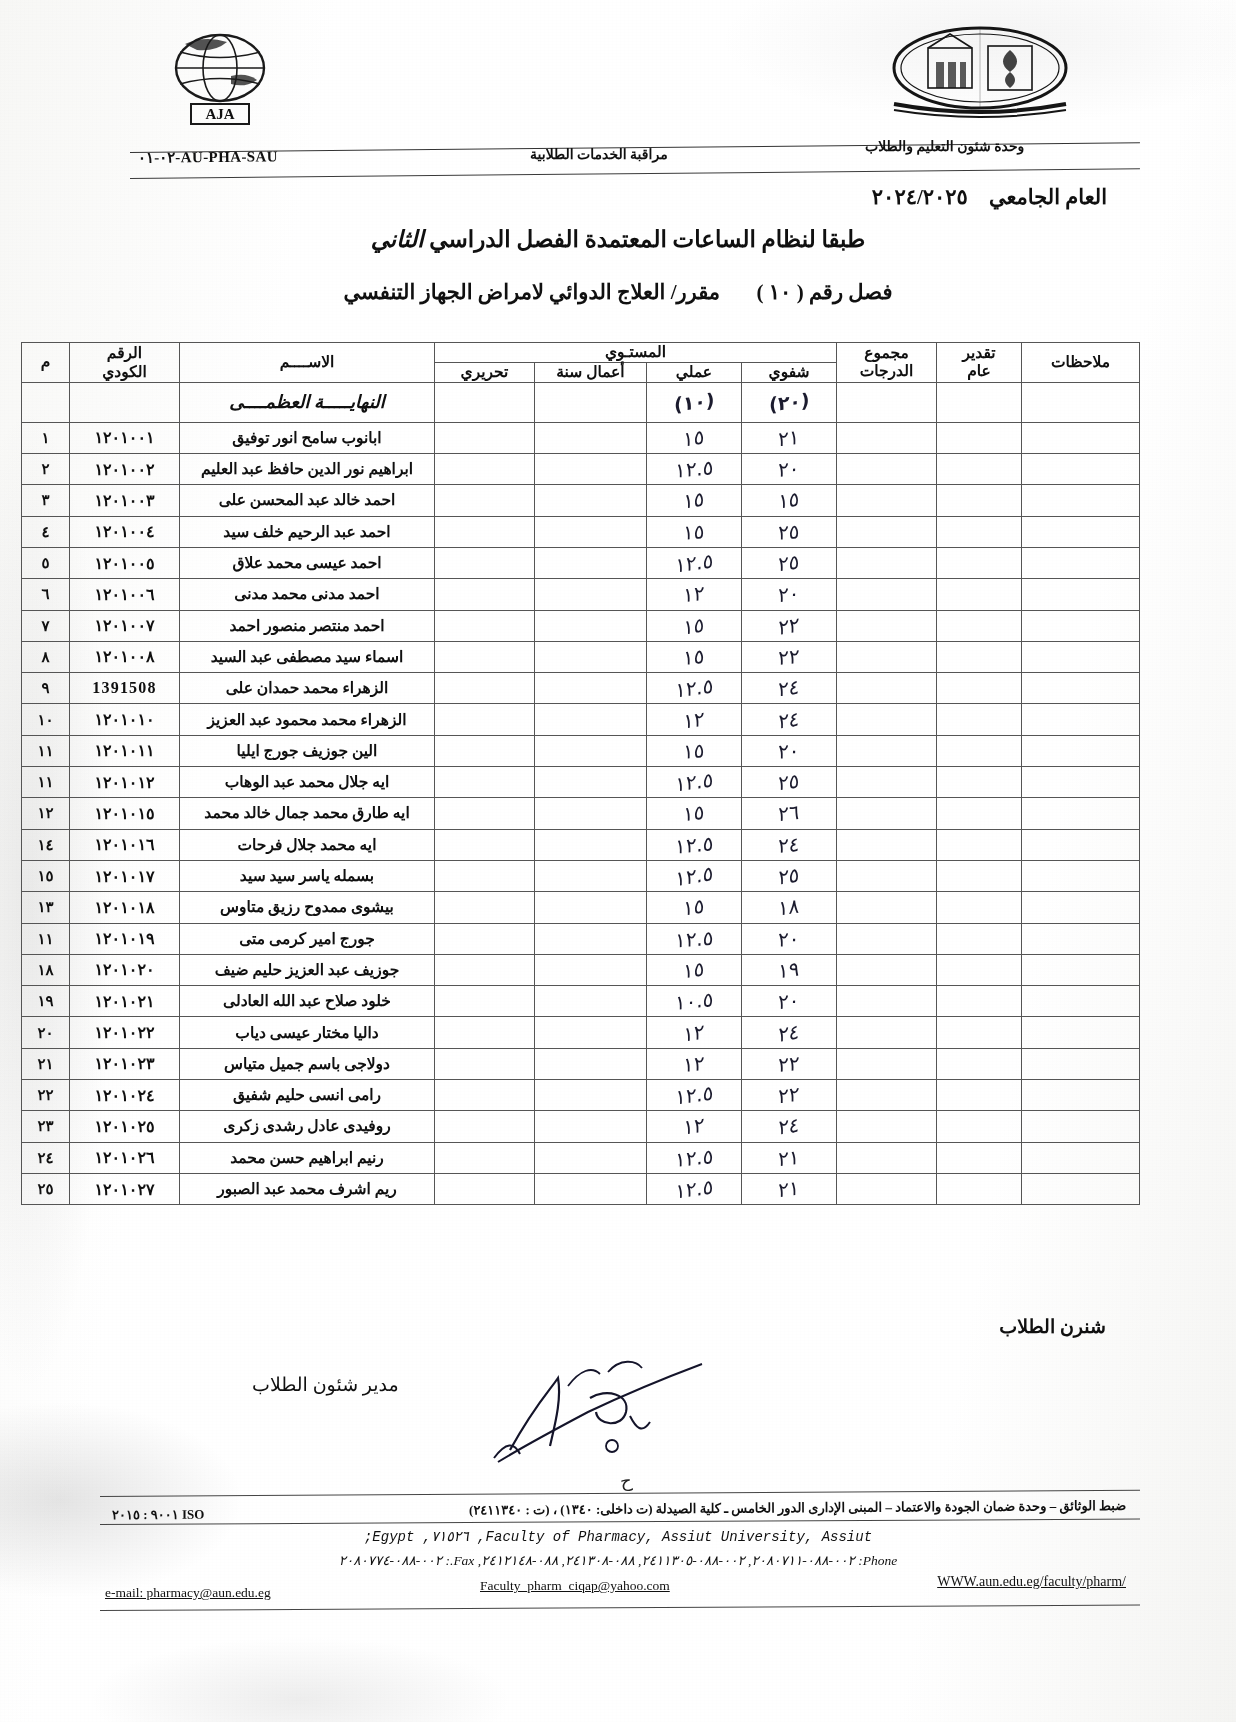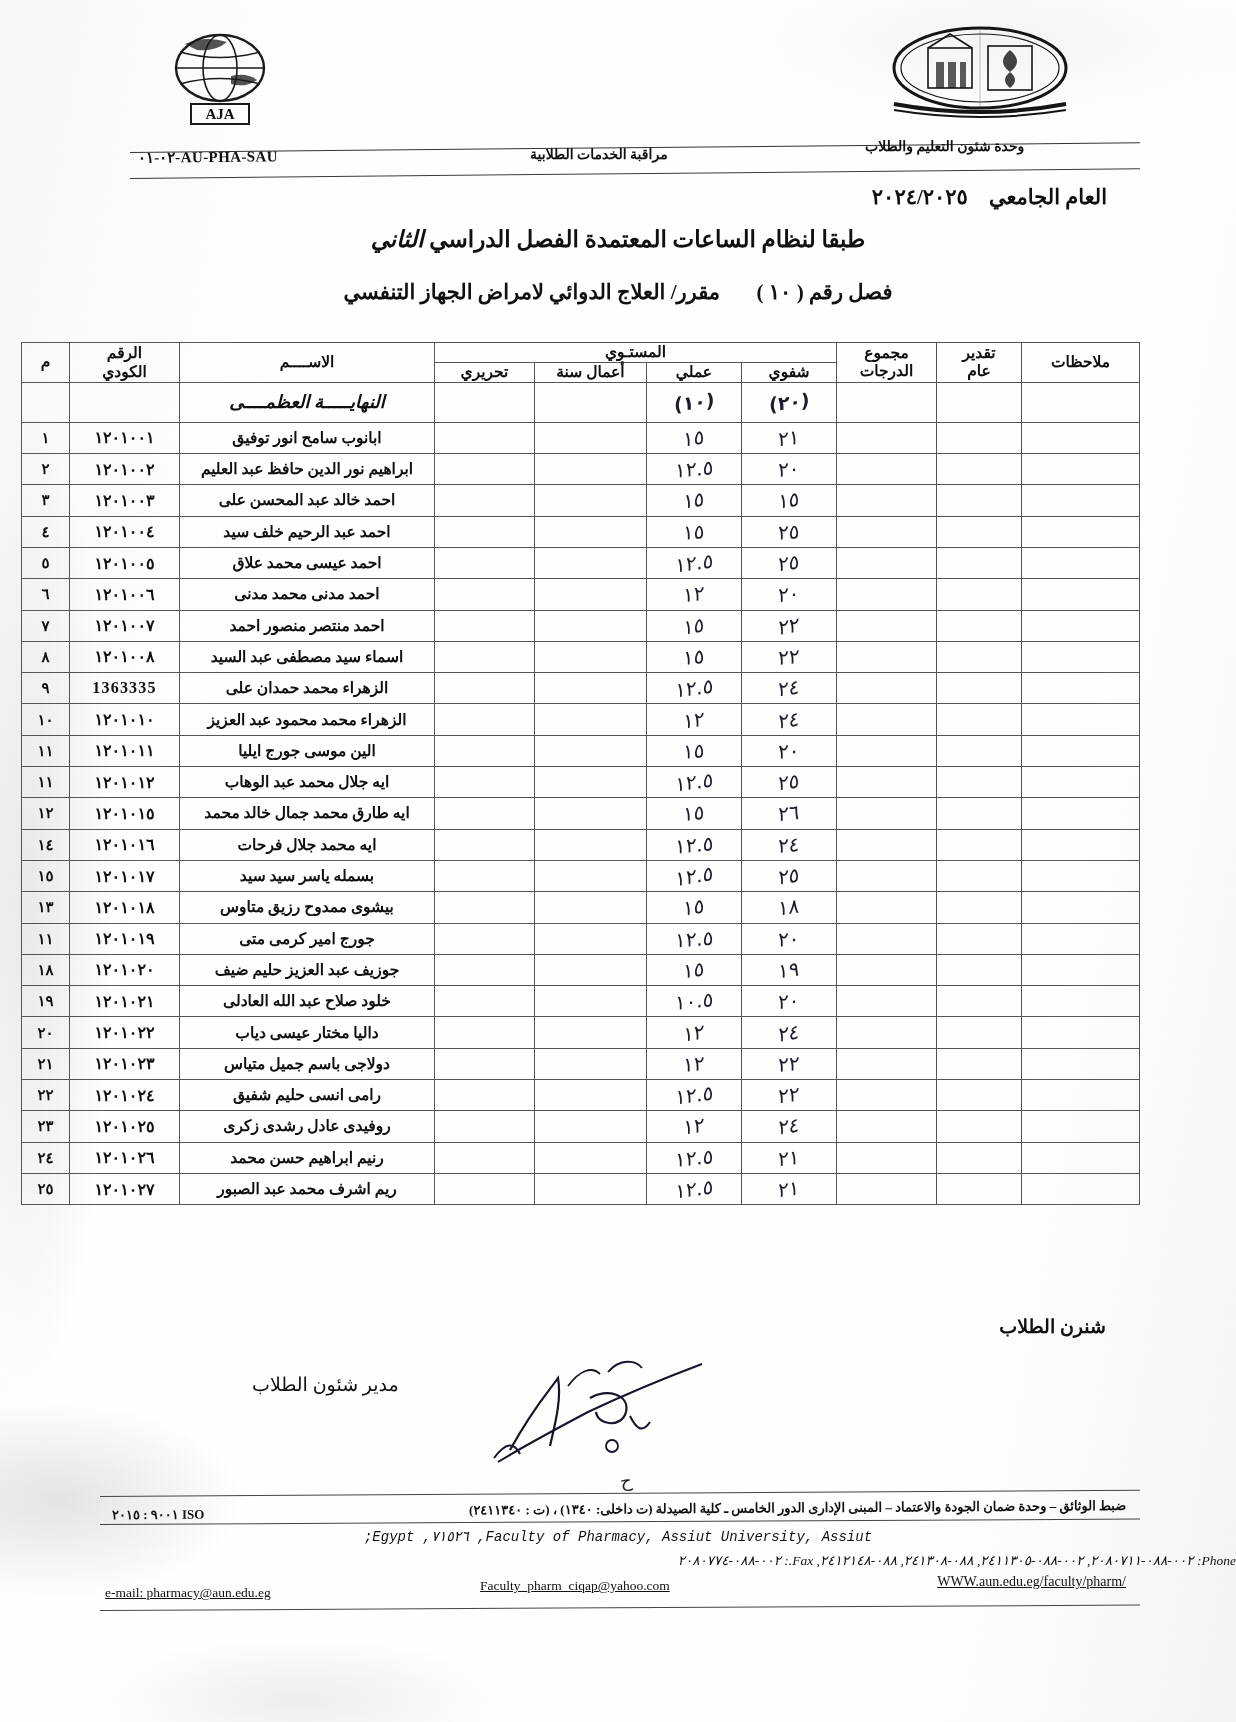--- a/index.html
+++ b/index.html
@@ -113,21 +113,21 @@
   .f-line-mid{position:absolute;left:100px;top:1524px;width:1040px;height:0;
     border-top:1.1px solid #444;transform:rotate(-0.3deg);transform-origin:left center;}
   .f-line-bot{position:absolute;left:100px;top:1610px;width:1040px;height:0;
     border-top:1.1px solid #444;transform:rotate(-0.3deg);transform-origin:left center;}
   .f-ar{position:absolute;right:110px;top:1498px;font-size:13px;font-weight:600;
     white-space:nowrap;transform:rotate(-0.4deg);transform-origin:right center;}
   .f-iso{position:absolute;left:112px;top:1507px;font-size:13px;font-weight:600;
     white-space:nowrap;font-family:"Liberation Serif",serif;transform:rotate(-0.4deg);}
   .f-en1{position:absolute;left:0;top:1528px;width:1236px;text-align:center;
     font-size:14px;font-style:italic;font-family:Liberation Mono, monospace;}
-  .f-en2{position:absolute;left:0;top:1552px;width:1236px;text-align:right;
+  .f-en2{position:absolute;left:0;top:1552px;width:1236px;text-align:center;
     font-size:13.5px;font-style:italic;font-family:"Liberation Serif",serif;}
   .f-mail{position:absolute;left:105px;top:1585px;font-size:13.5px;
     font-family:"Liberation Serif",serif;text-decoration:underline;}
   .f-mail2{position:absolute;left:480px;top:1578px;font-size:13.5px;
     font-family:"Liberation Serif",serif;text-decoration:underline;}
   .f-web{position:absolute;right:110px;top:1574px;font-size:14px;
     font-family:"Liberation Serif",serif;text-decoration:underline;direction:ltr;}
   .skew-note{position:absolute;left:620px;top:1470px;font-size:18px;
     font-family:"DejaVu Sans",sans-serif;transform:rotate(-8deg);color:#222;}
 </style>
@@ -353,21 +353,21 @@
           </tr>
           <tr class="row">
             <td></td>
             <td></td>
             <td></td>
             <td><span class="hw" style="transform: rotate(-7deg) skewX(-9deg);">٢٤</span></td>
             <td><span class="hw" style="transform: rotate(-7deg) skewX(-9deg);">١٢.٥</span></td>
             <td></td>
             <td></td>
             <td class="name-cell">الزهراء محمد حمدان على</td>
-            <td class="code-cell">1363335</td>
+            <td class="code-cell">1391508</td>
             <td class="num-cell">٩</td>
           </tr>
           <tr class="row">
             <td></td>
             <td></td>
             <td></td>
             <td><span class="hw" style="transform: rotate(-9deg) skewX(-11deg);">٢٤</span></td>
             <td><span class="hw" style="transform: rotate(-9deg) skewX(-11deg);">١٢</span></td>
             <td></td>
             <td></td>
@@ -376,21 +376,21 @@
             <td class="num-cell">١٠</td>
           </tr>
           <tr class="row">
             <td></td>
             <td></td>
             <td></td>
             <td><span class="hw" style="transform: rotate(-4deg) skewX(-6deg);">٢٠</span></td>
             <td><span class="hw" style="transform: rotate(-4deg) skewX(-6deg);">١٥</span></td>
             <td></td>
             <td></td>
-            <td class="name-cell">الين موسى جورج ايليا</td>
+            <td class="name-cell">الين جوزيف جورج ايليا</td>
             <td class="code-cell">١٢٠١٠١١</td>
             <td class="num-cell">١١</td>
           </tr>
           <tr class="row">
             <td></td>
             <td></td>
             <td></td>
             <td><span class="hw" style="transform: rotate(-8deg) skewX(-10deg);">٢٥</span></td>
             <td><span class="hw" style="transform: rotate(-8deg) skewX(-10deg);">١٢.٥</span></td>
             <td></td>

